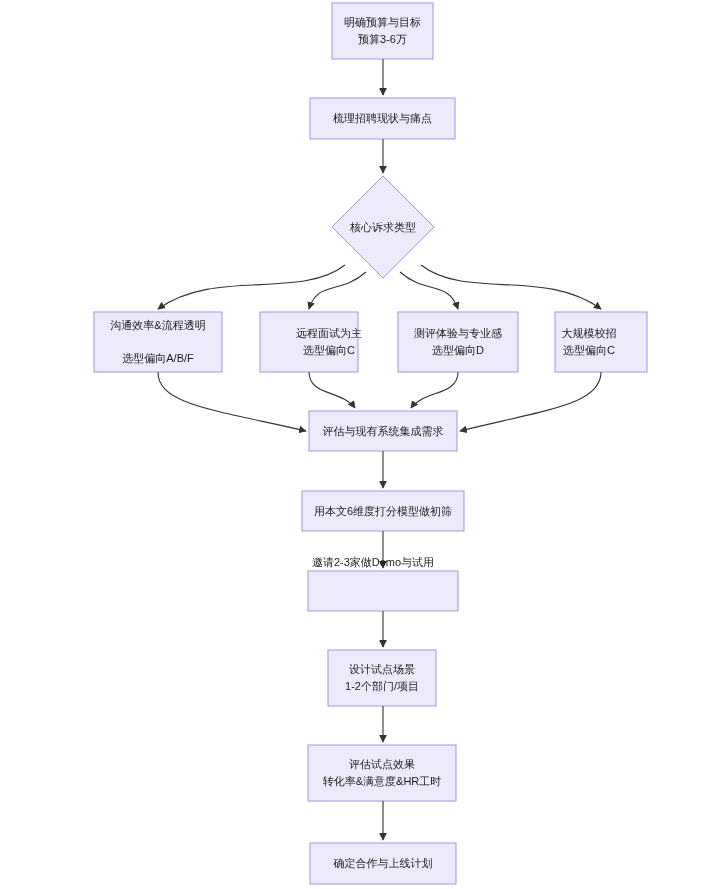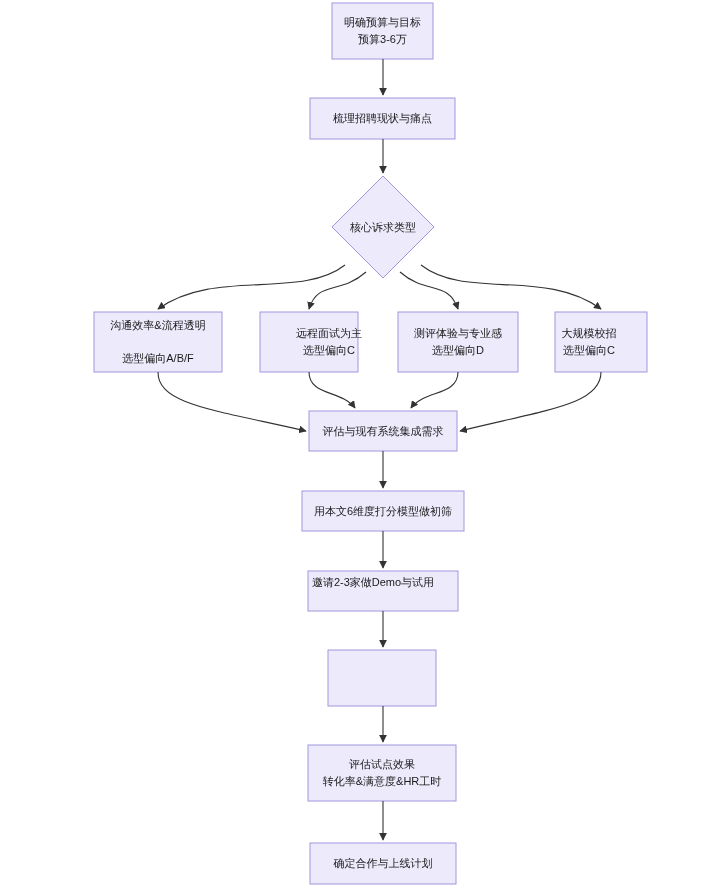--- a/index.html
+++ b/index.html
@@ -153,24 +153,28 @@
   </div>
 
   <div class="node-label" style="left: 309px; top: 411px; width: 148px; height: 40px; color: rgb(26, 26, 26); border-radius: 20px;">
     <span class="line1">评估与现有系统集成需求</span>
   </div>
 
   <div class="node-label" style="left: 302px; top: 491px; width: 162px; height: 40px; color: rgb(26, 26, 26);">
     <span class="line1">用本文6维度打分模型做初筛</span>
   </div>
 
-  <div class="node-label" style="left: 308px; top: 562px; width: 130px; height: 40px; color: rgb(26, 26, 26);">
+  <div class="node-label" style="left: 308px; top: 542px; width: 130px; height: 40px; color: rgb(26, 26, 26);">
     <span class="line1">邀请2-3家做Demo与试用</span>
   </div>
 
+  <div class="node-label" style="left: 328px; top: 650px; width: 108px; height: 56px; color: rgb(26, 26, 26);">
+    <span class="line1">设计试点场景</span>
+    <span class="line2">1-2个部门/项目</span>
+  </div>
 
   <div class="node-label" style="left: 308px; top: 745px; width: 148px; height: 56px; color: rgb(26, 26, 26);">
     <span class="line1">评估试点效果</span>
     <span class="line2">转化率&amp;满意度&amp;HR工时</span>
   </div>
 
   <div class="node-label" style="left: 310px; top: 843px; width: 146px; height: 41px; color: rgb(26, 26, 26); border-radius: 17px;">
     <span class="line1">确定合作与上线计划</span>
   </div>
 

